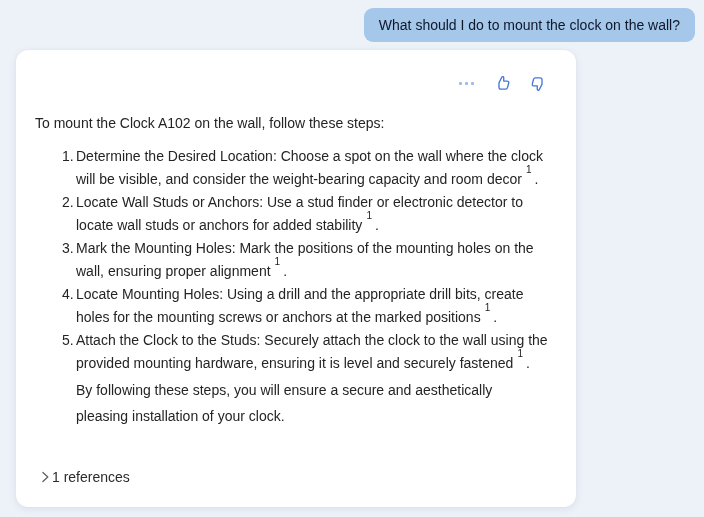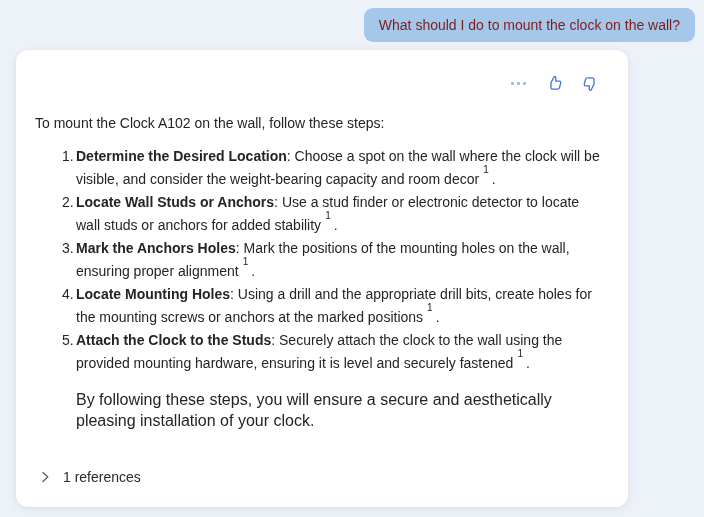--- a/index.html
+++ b/index.html
@@ -9,33 +9,33 @@
     font-family: "Liberation Sans", "DejaVu Sans", sans-serif;
     color: #242424;
     overflow: hidden;
   }
   .page { position: relative; width: 704px; height: 517px; }
 
   
   .bubble-row { display: flex; justify-content: flex-end; padding: 8px 9px 0 0; }
   .user-bubble {
     background: #a4c7ea;
-    color: #7f1d1d;
+    color: #0f172a;
     font-size: 14px;
     line-height: 20px;
     padding: 7px 15px;
     border-radius: 9px;
     max-width: 560px;
   }
 
   
   .card {
     position: absolute;
     left: 16px; top: 50px;
-    width: 612px; height: 457px;
+    width: 560px; height: 457px;
     background: #ffffff;
     border-radius: 12px;
     box-shadow: 0 2px 8px rgba(20, 40, 90, 0.08), 0 0 2px rgba(0,0,0,0.05);
     padding: 14px 24px 20px 19px;
     display: flex;
     flex-direction: column;
   }
 
   
   .actions {
@@ -59,42 +59,41 @@
     background: #9fbae8; border-radius: 1px;
   }
 
   
   .intro { font-size: 14px; line-height: 20px; margin-top: 17px; }
 
   .steps { margin-top: 12px; margin-left: 27px; }
   .step { display: flex; font-size: 14px; line-height: 23px; }
   .step-num { flex: 0 0 14px; text-align: left; }
   .step-text { flex: 1; padding-right: 2px; }
-  .step-text b { font-weight: 700; }
+  .step-text b { font-weight: 400; }
   sup.cite {
     font-size: 10px;
     line-height: 0;
     position: relative;
     top: -5px;
     margin-left: 4px;
   }
   .suffix { margin-left: 3px; }
 
   .closing {
-    font-size: 16px; line-height: 21px;
-    margin-top: 14px; margin-left: 41px;
+    font-size: 14px; line-height: 26px;
+    margin-top: 2px; margin-left: 41px;
     padding-right: 10px;
   }
 
   
   .references {
     margin-top: auto;
     display: flex;
     align-items: center;
-    gap: 11px;
     margin-left: 3px;
     cursor: pointer;
     background: transparent; border: none;
     padding: 2px 0;
   }
   .references .label { font-size: 14px; color: #2b2b2b; }
 </style>
 </head>
 <body>
 
@@ -139,21 +138,21 @@
         <span class="step-text"><b>Determine the Desired Location</b><span>: Choose a spot on the wall where the clock will be visible, and consider the weight-bearing capacity and room decor</span><sup class="cite">1</sup><span class="suffix">.</span></span>
       </div>
 
       <div class="step">
         <span class="step-num">2.</span>
         <span class="step-text"><b>Locate Wall Studs or Anchors</b><span>: Use a stud finder or electronic detector to locate wall studs or anchors for added stability</span><sup class="cite">1</sup><span class="suffix">.</span></span>
       </div>
 
       <div class="step">
         <span class="step-num">3.</span>
-        <span class="step-text"><b>Mark the Anchors Holes</b><span>: Mark the positions of the mounting holes on the wall, ensuring proper alignment</span><sup class="cite">1</sup><span class="suffix">.</span></span>
+        <span class="step-text"><b>Mark the Mounting Holes</b><span>: Mark the positions of the mounting holes on the wall, ensuring proper alignment</span><sup class="cite">1</sup><span class="suffix">.</span></span>
       </div>
 
       <div class="step">
         <span class="step-num">4.</span>
         <span class="step-text"><b>Locate Mounting Holes</b><span>: Using a drill and the appropriate drill bits, create holes for the mounting screws or anchors at the marked positions</span><sup class="cite">1</sup><span class="suffix">.</span></span>
       </div>
 
       <div class="step">
         <span class="step-num">5.</span>
         <span class="step-text"><b>Attach the Clock to the Studs</b><span>: Securely attach the clock to the wall using the provided mounting hardware, ensuring it is level and securely fastened</span><sup class="cite">1</sup><span class="suffix">.</span></span>

